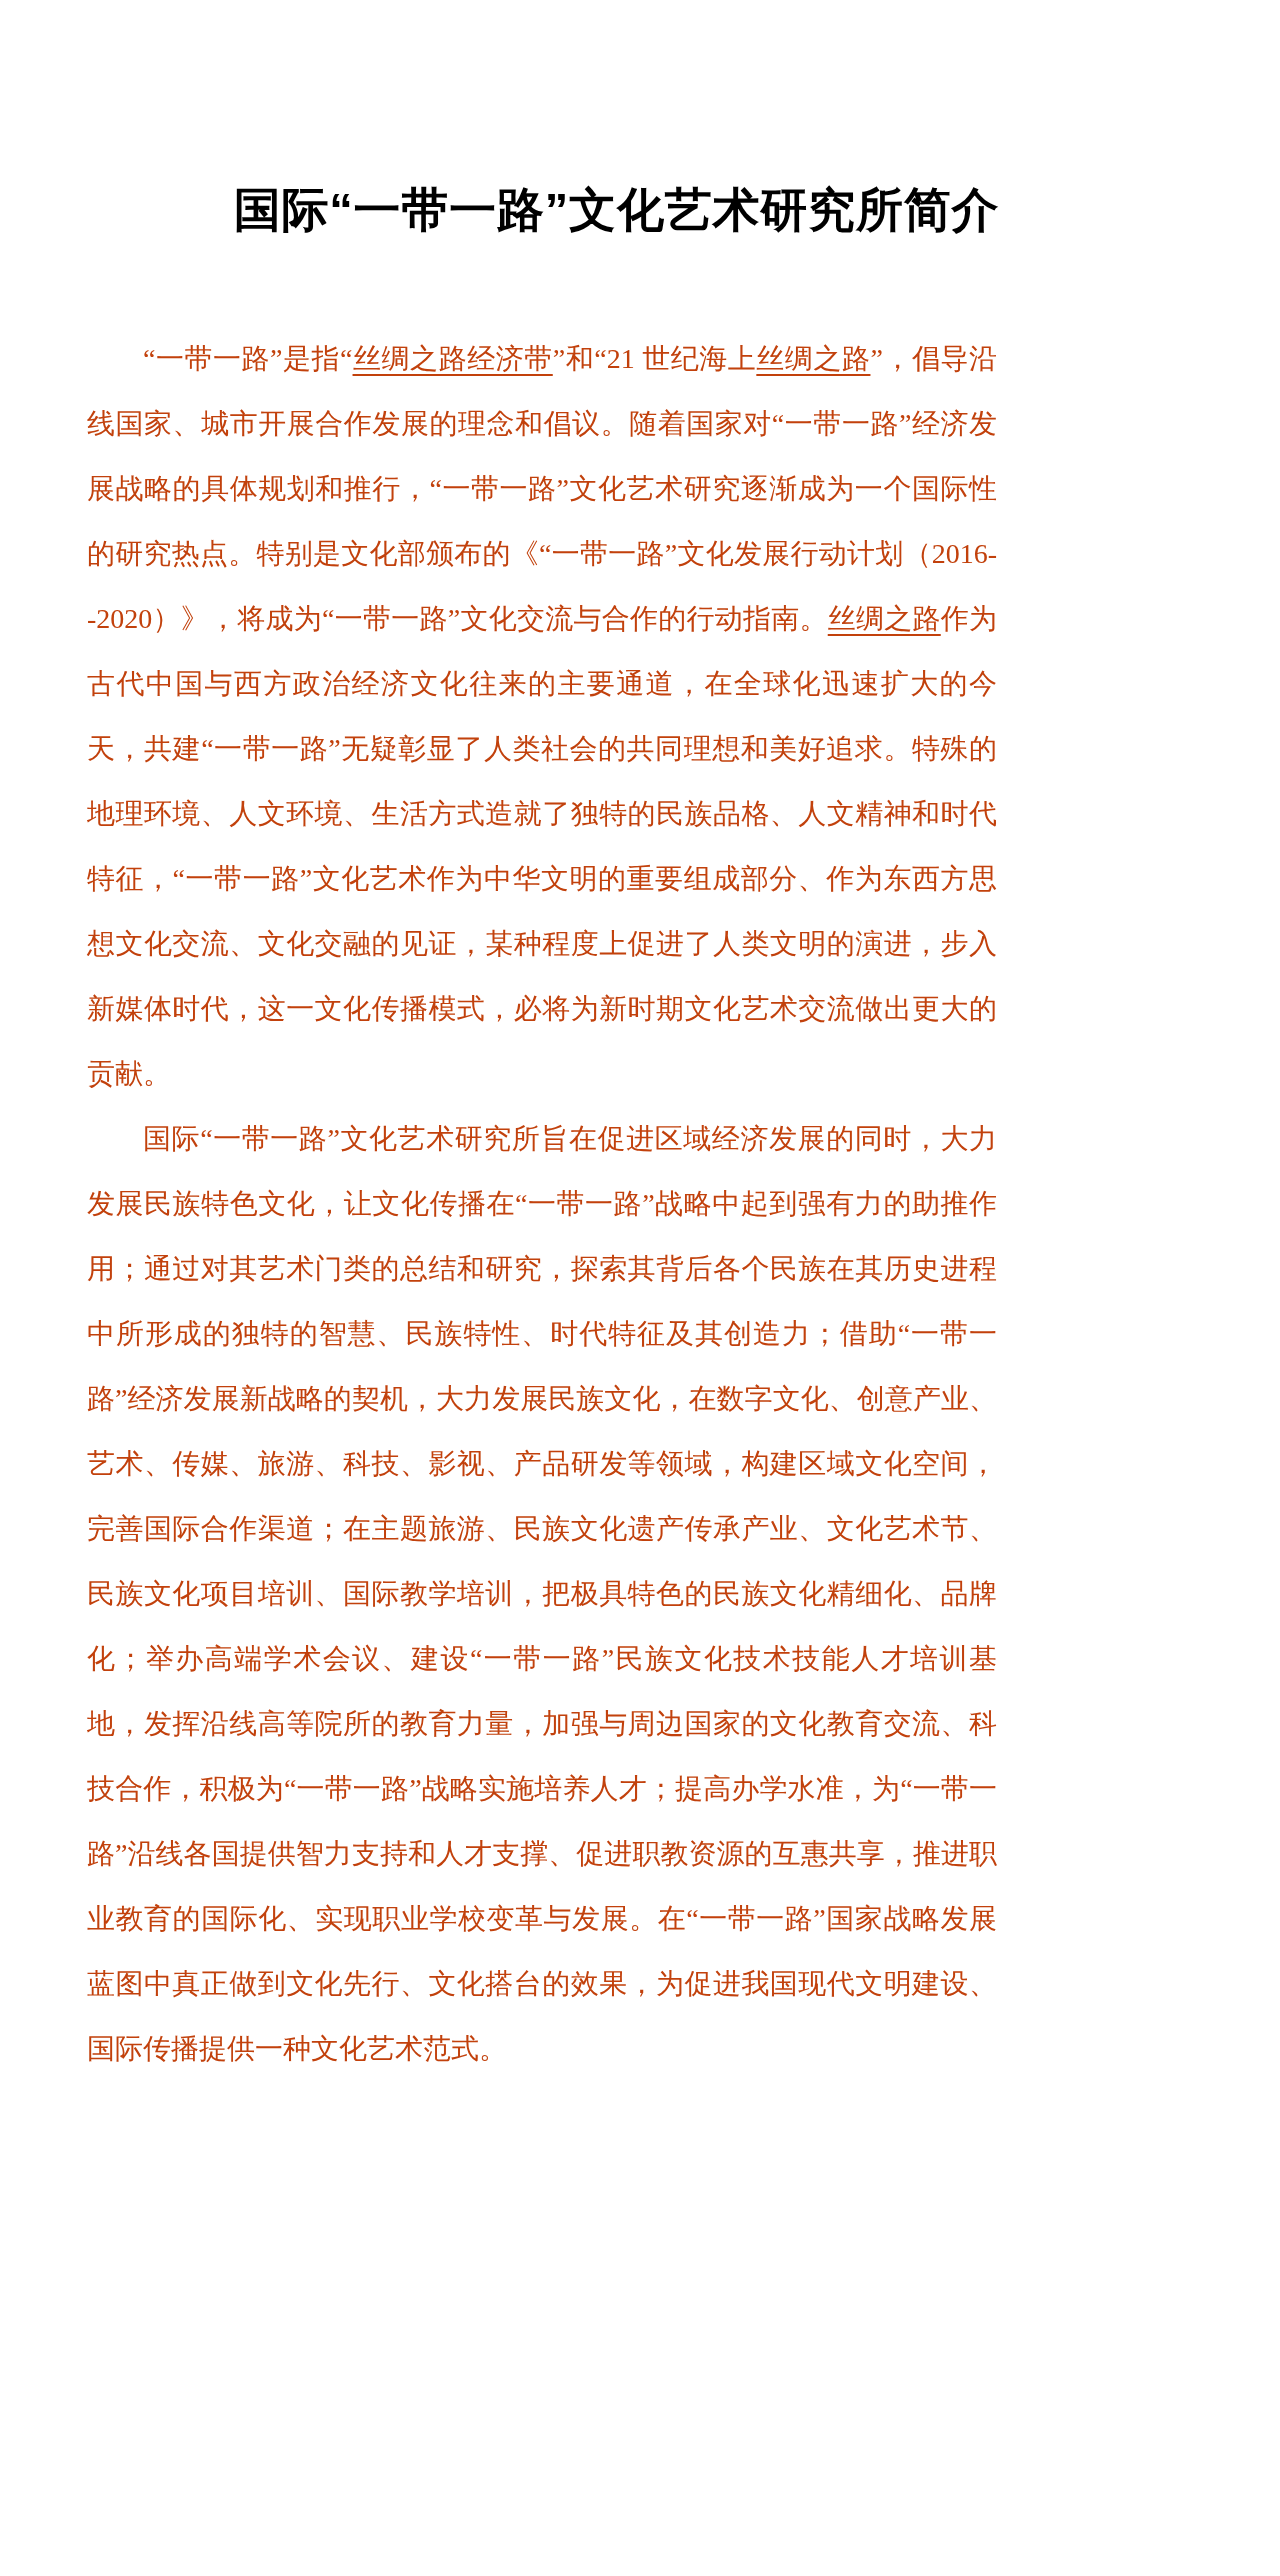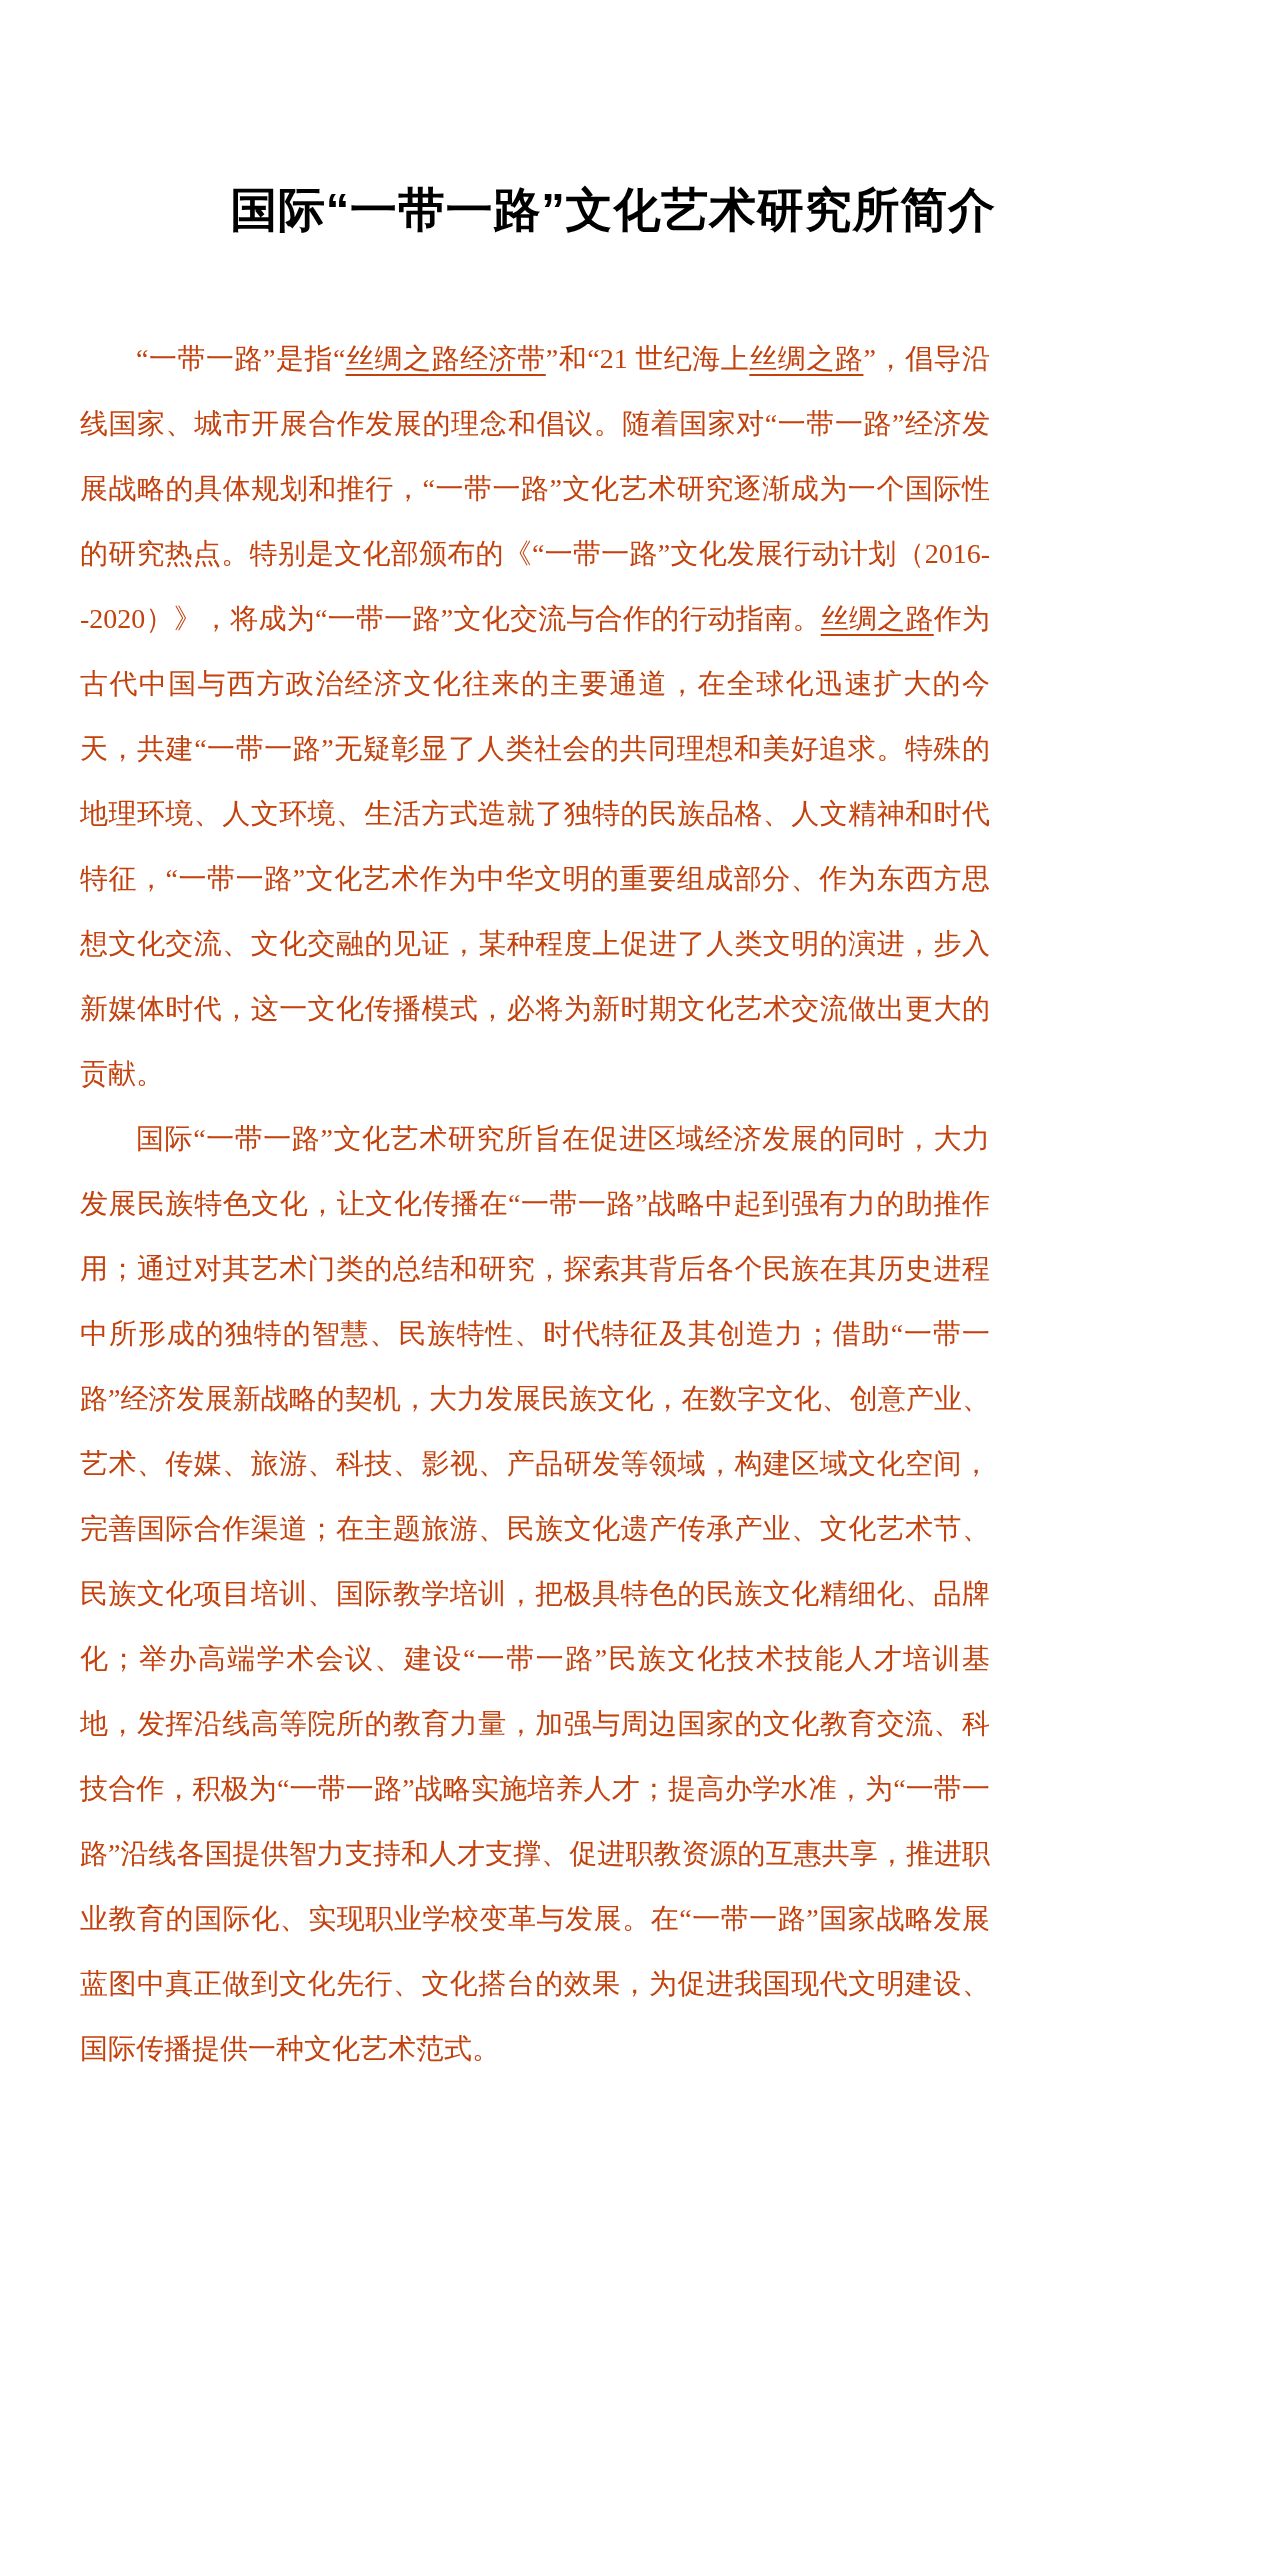--- a/index.html
+++ b/index.html
@@ -12,20 +12,21 @@
     background: #ffffff;
     overflow: hidden;
   }
   .page {
     position: relative;
     width: 1226px;
     height: 2576px;
     background: #ffffff;
     box-sizing: border-box;
     padding-top: 153px;
+    padding-left: 7px;
   }
   .doc-title {
     text-align: center;
     font-family: "Liberation Sans", "DejaVu Sans", sans-serif;
     font-weight: 700;
     font-size: 47px;
     line-height: 52px;
     color: #000000;
     letter-spacing: 0.8px;
   }

